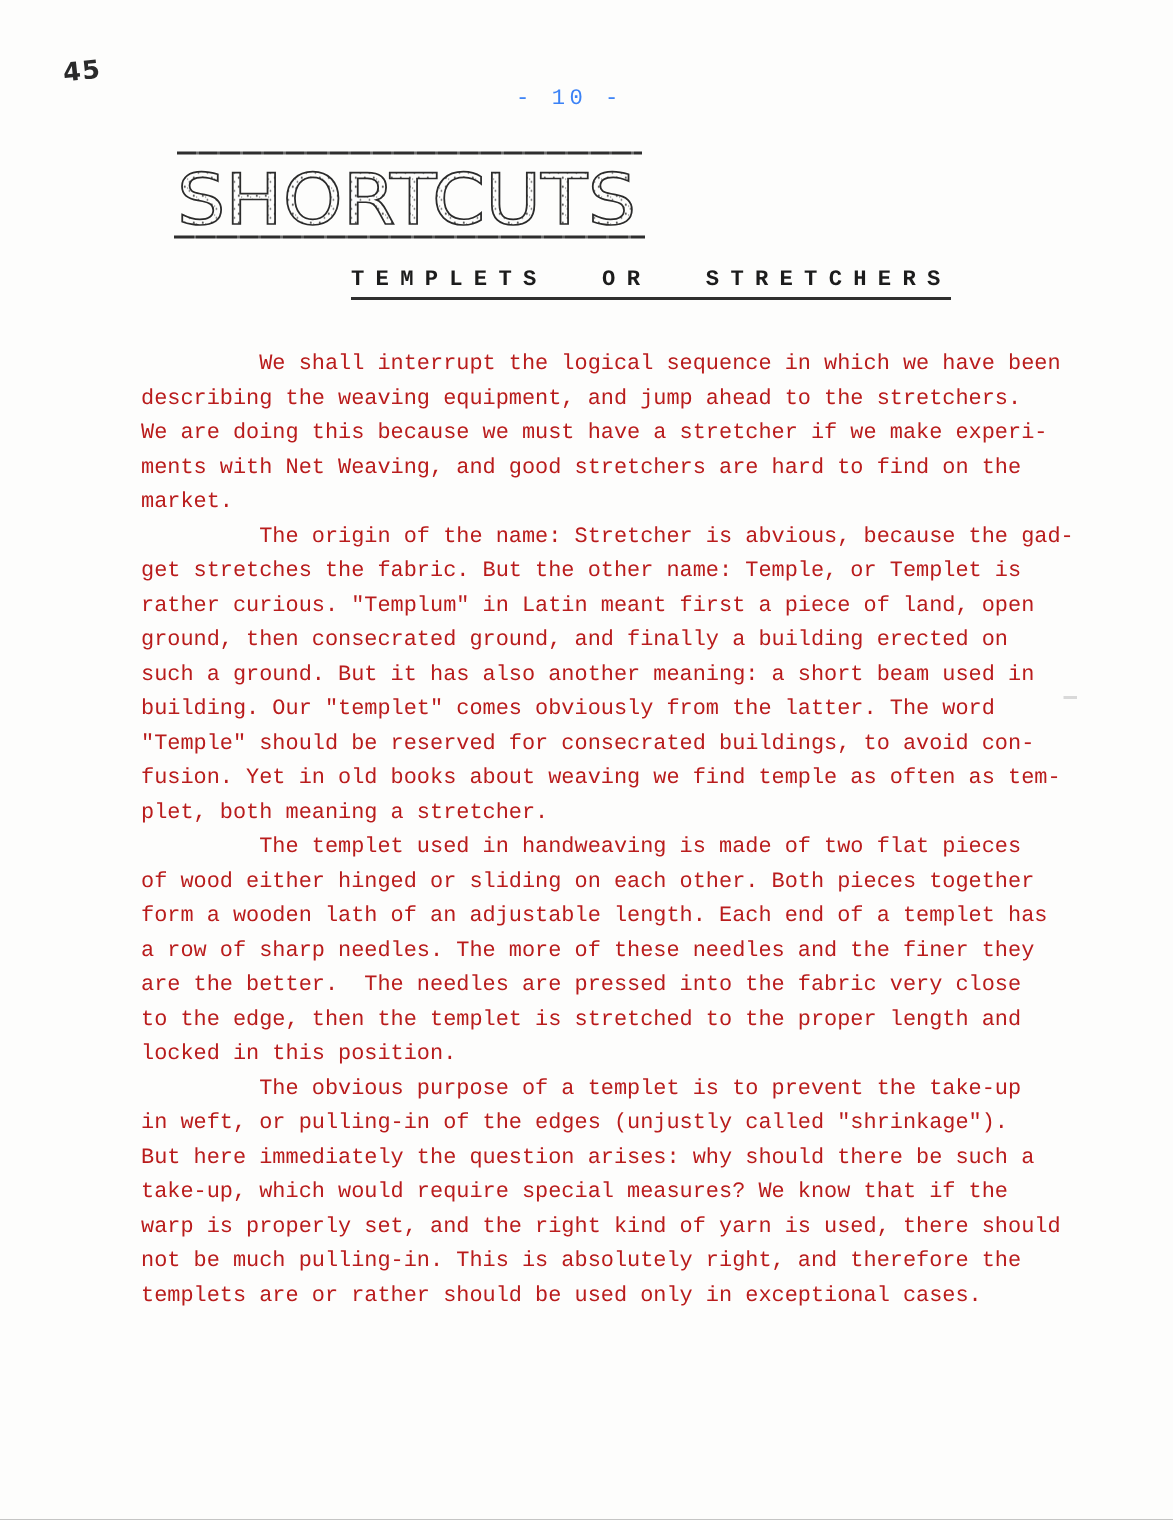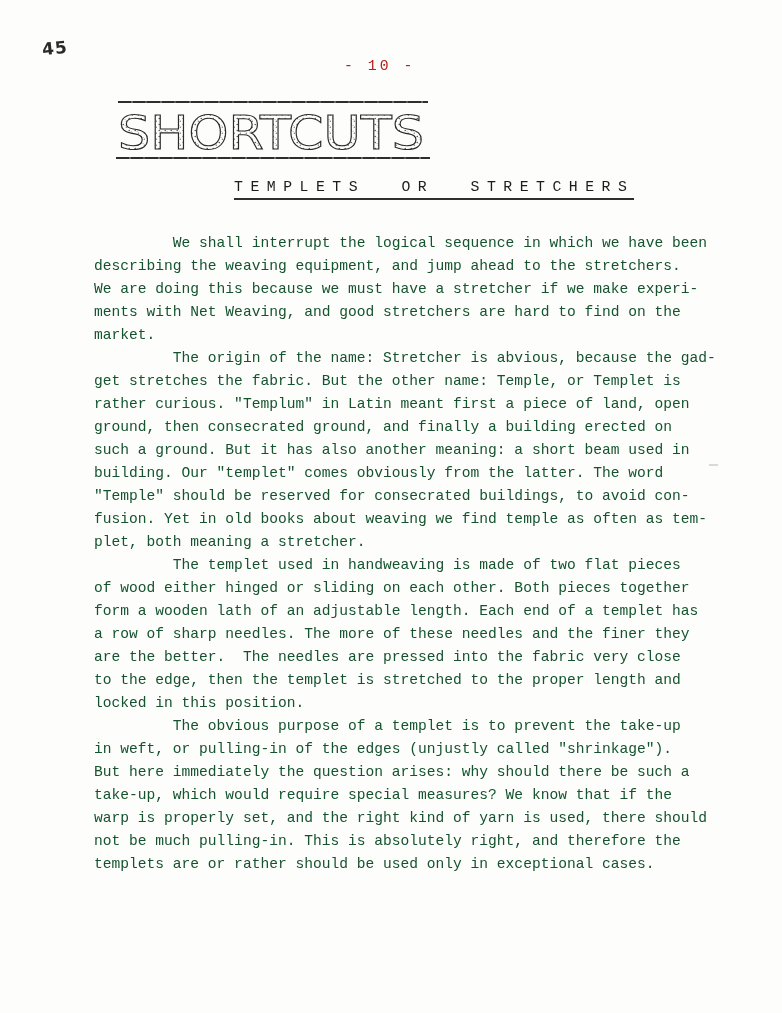--- a/index.html
+++ b/index.html
@@ -14,49 +14,49 @@
   .handwritten{
     position:absolute;left:42px;top:38px;
     font-family:"DejaVu Sans",sans-serif;
     font-size:17px;font-weight:bold;color:#2a2a2a;
     transform:rotate(-6deg);
     letter-spacing:1px;
   }
   .pagenum{
     position:absolute;left:344px;top:58px;
     font-size:14.8px;letter-spacing:3px;
-    color:#b91c1c;
+    color:#3b82f6;
   }
   .rule{
     position:absolute;height:2px;
     background:repeating-linear-gradient(90deg,#2e2e2e 0 13px,#6a6a6a 13px 15px,#2e2e2e 15px 27px,#585858 27px 29px);
   }
   .rule-top{left:118px;top:101px;width:310px;}
   .rule-mid{left:116px;top:157px;width:314px;}
   .deco-title{
     position:absolute;left:116px;top:105px;
   }
   .deco-title text{
     font-family:"DejaVu Sans",sans-serif;
     font-size:47px;
     font-weight:400;
   }
   .section-heading{
     position:absolute;left:234px;top:179px;
-    font-size:14.8px;font-weight:normal;
+    font-size:14.8px;font-weight:bold;
     letter-spacing:7.5px;word-spacing:20px;
     color:#1c1c1c;
     border-bottom:2px solid #2f2f2f;
     padding-bottom:3px;
     white-space:nowrap;
   }
   .body-text{
     position:absolute;left:94px;top:232px;
     font-size:14.6px;line-height:23px;
-    color:#14532d;
+    color:#b91c1c;
   }
   .body-text p{
     margin:0;white-space:pre;
   }
   .scan-artifact{
     position:absolute;left:709px;top:464px;
     width:9px;height:2px;background:#d9d9d9;
   }
 </style>
 </head>

